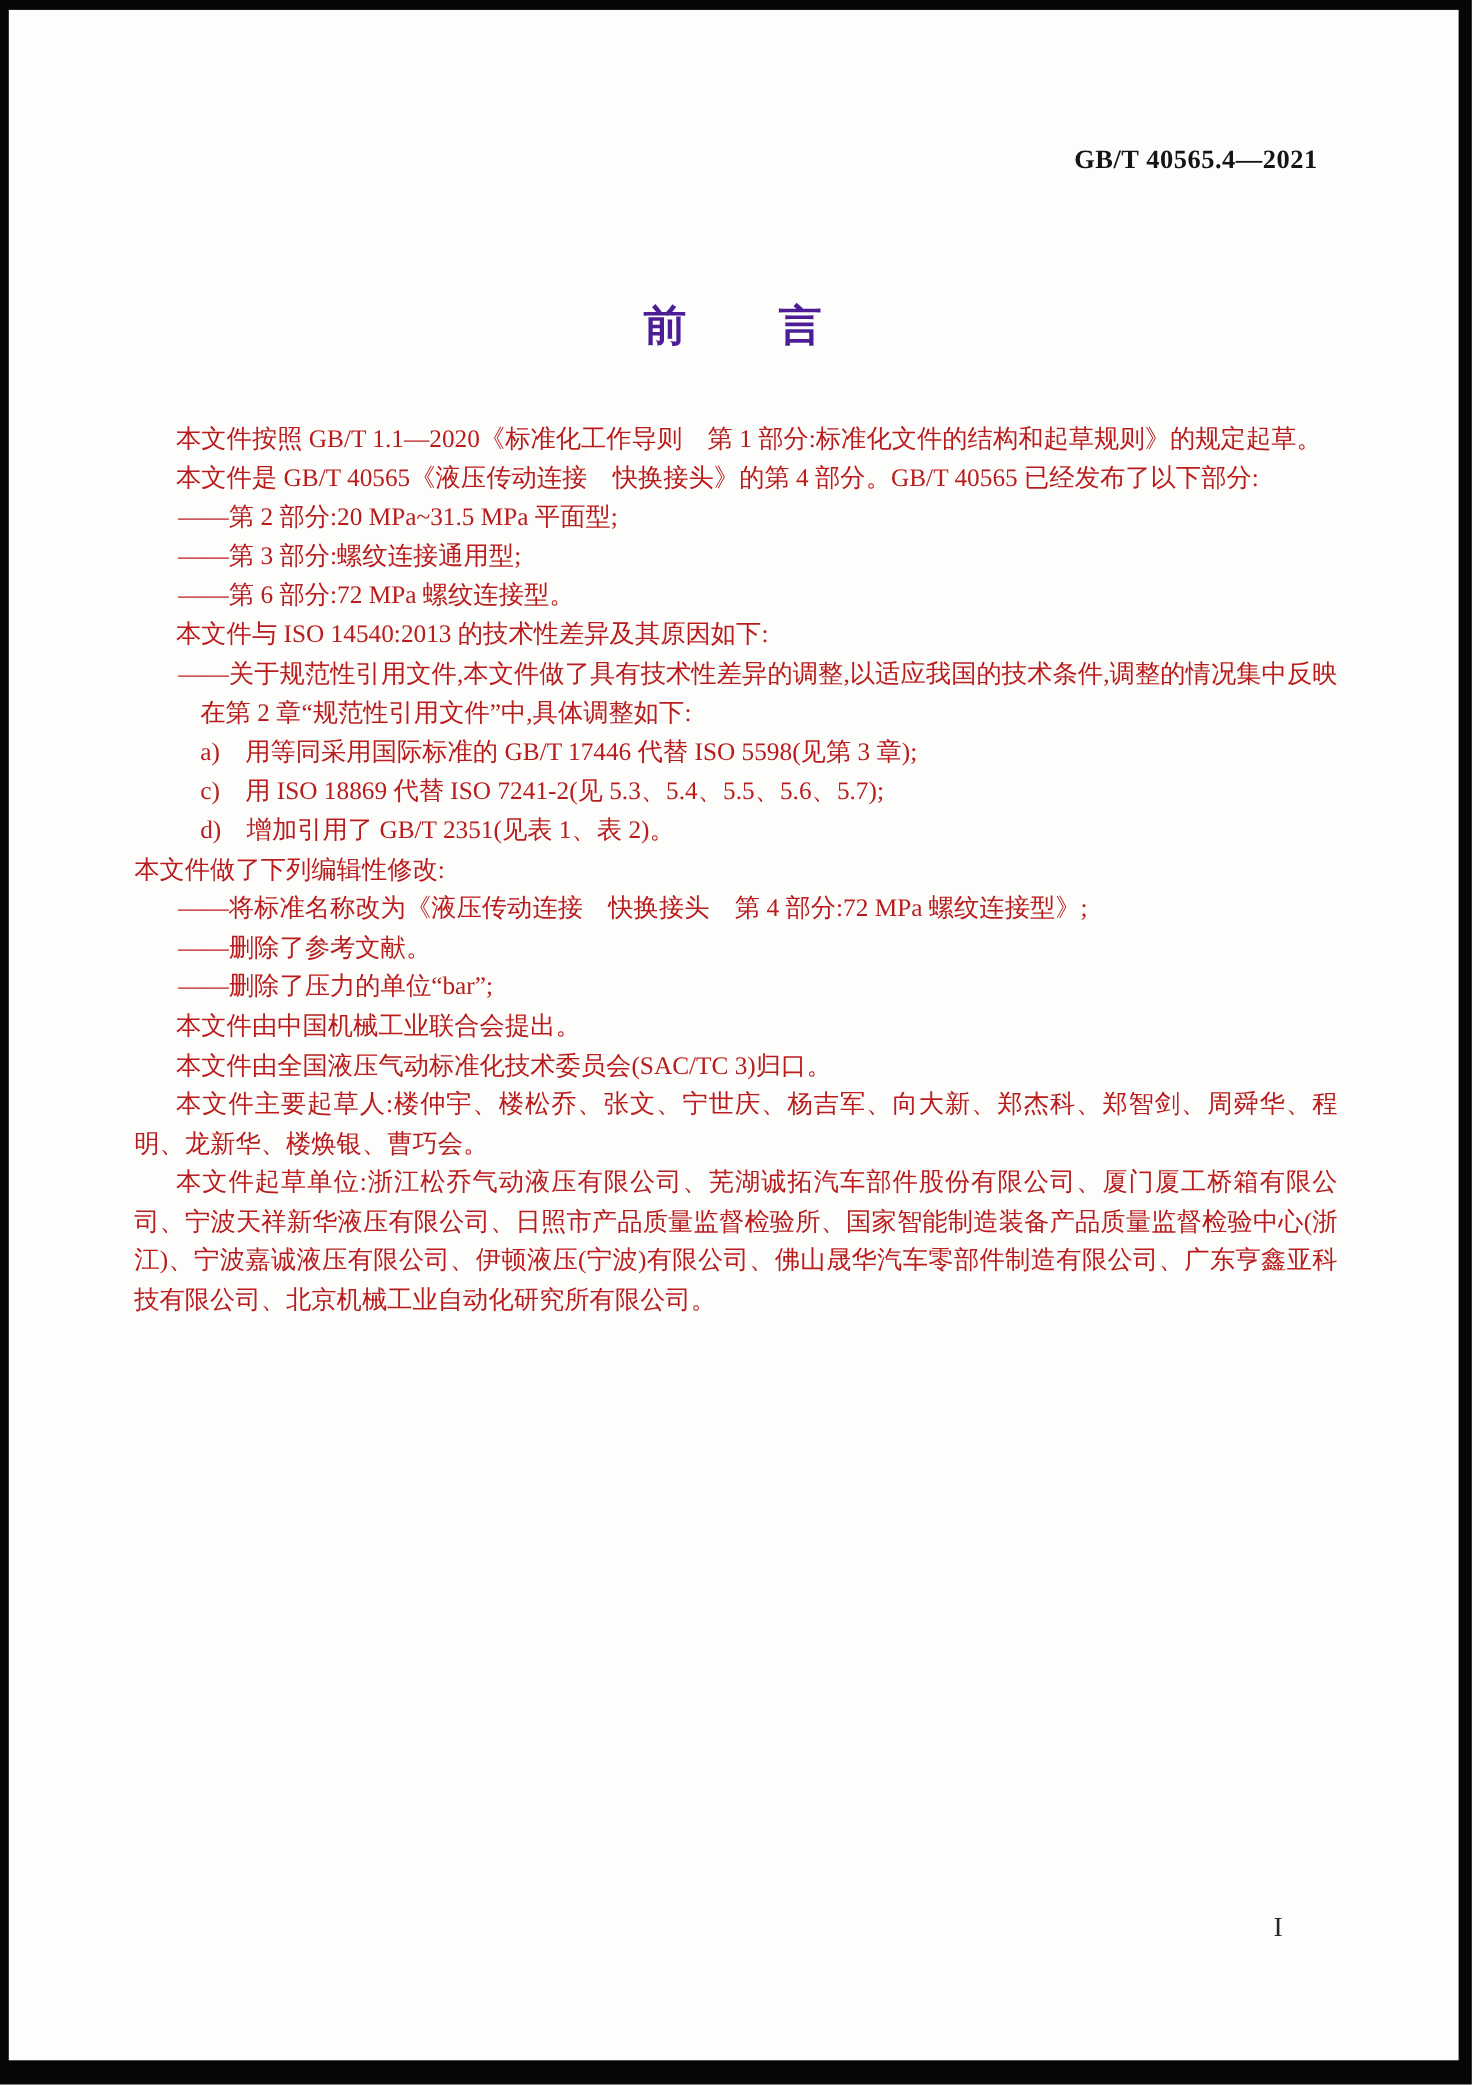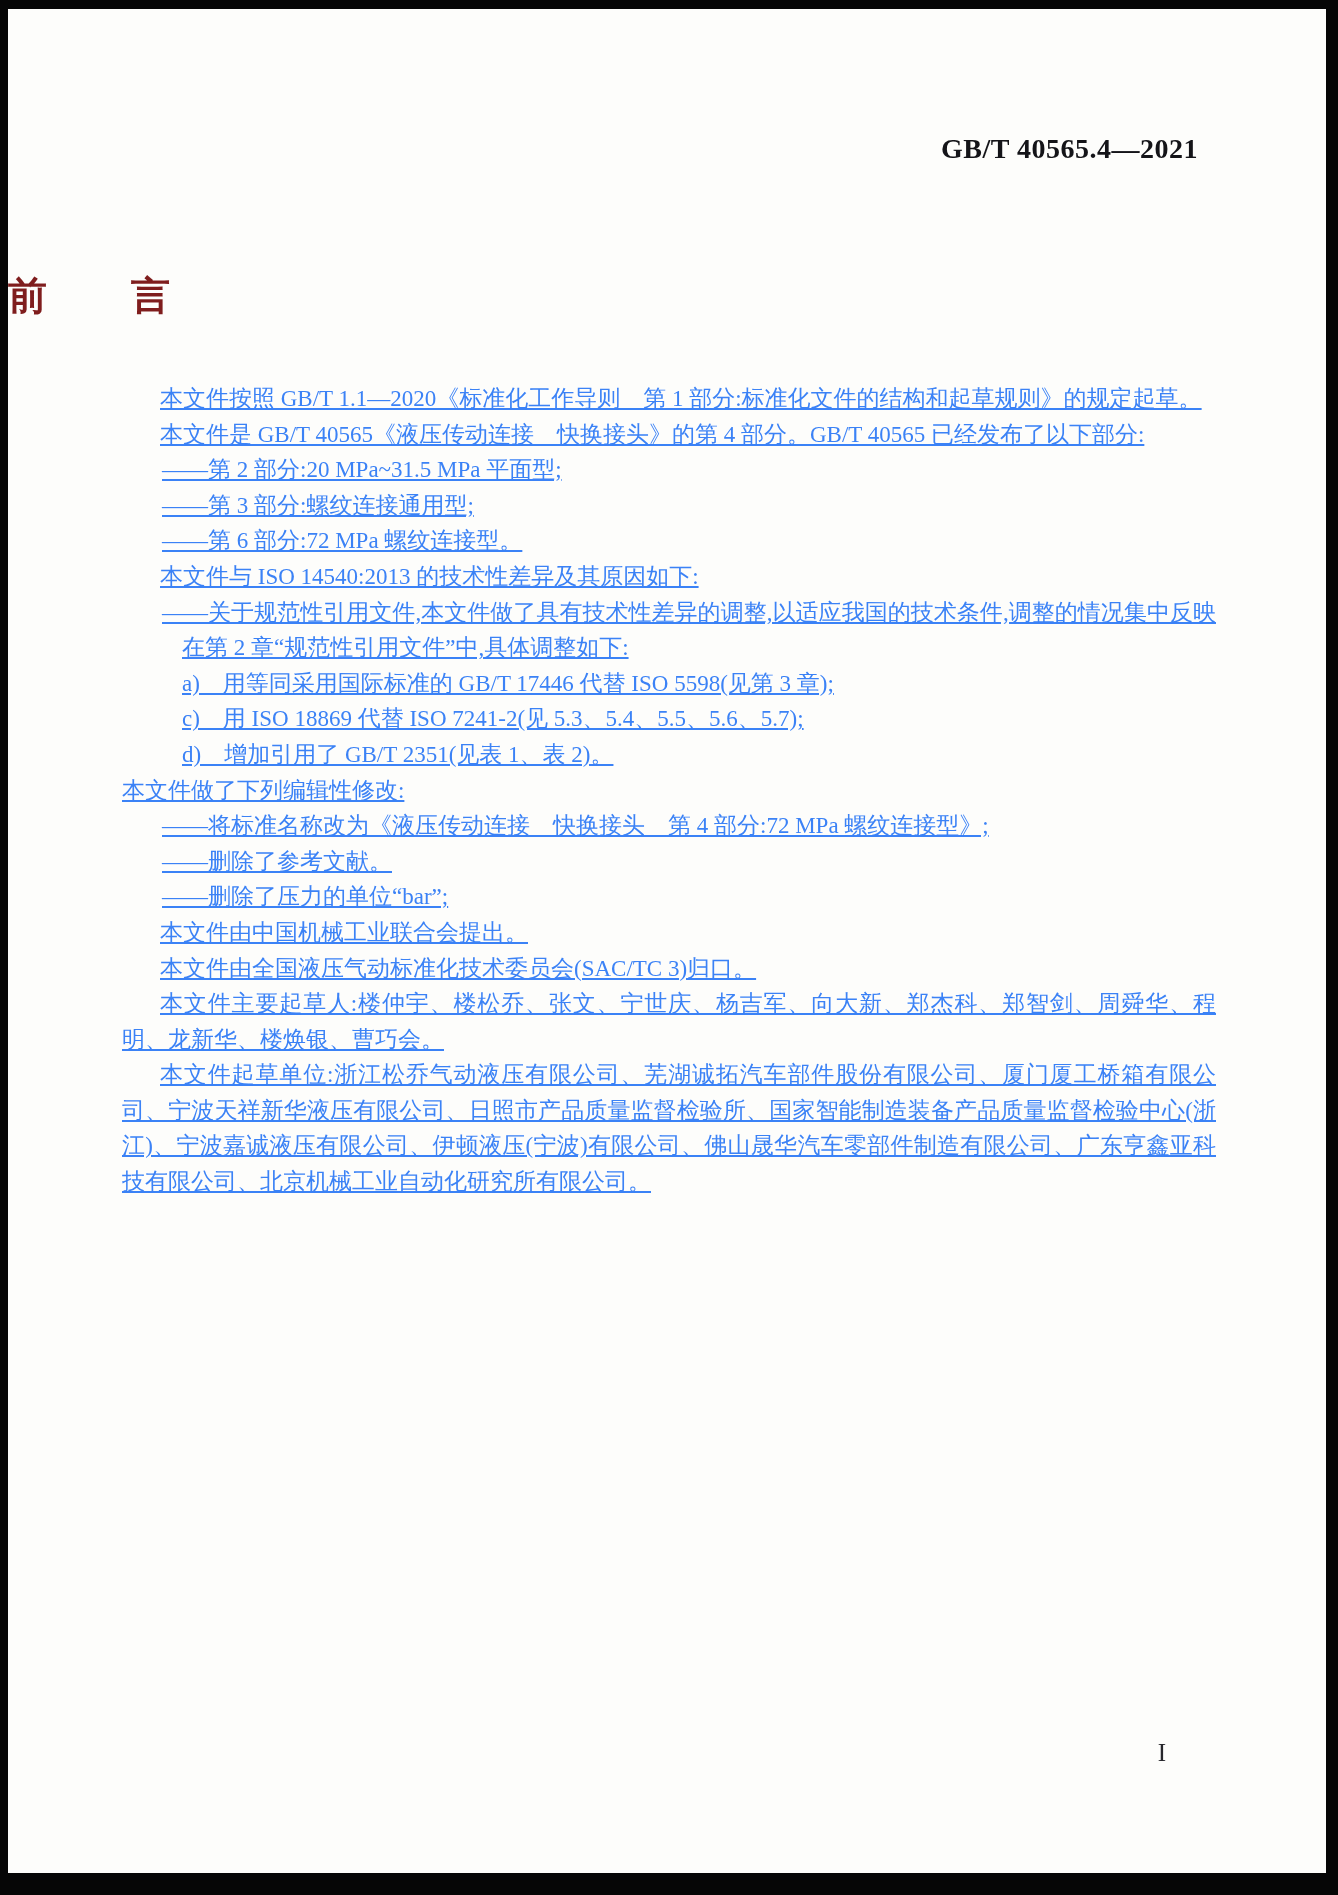--- a/index.html
+++ b/index.html
@@ -18,47 +18,46 @@
     height: 1864px;
     background: #fdfdfb;
     overflow: hidden;
   }
   .doc-code {
     position: absolute;
     top: 124px;
     right: 128px;
     font-family: "Liberation Serif", "DejaVu Serif", serif;
     font-weight: 700;
-    font-size: 28px;
+    font-size: 24px;
     letter-spacing: 0.5px;
     color: #141418;
     white-space: nowrap;
   }
   .doc-title {
     position: absolute;
     top: 260px;
     left: 0;
     width: 100%;
     margin: 0;
-    text-align: left;
+    text-align: center;
     font-family: "Liberation Sans", "DejaVu Sans", sans-serif;
     font-weight: 700;
     font-size: 39px;
     letter-spacing: 2px;
-    color: #7f1d1d;
+    color: #4c1d95;
   }
   .body-text {
     position: absolute;
     left: 114px;
     top: 372px;
     width: 1094px;
     font-size: 23px;
     line-height: 35.6px;
-    color: #3b82f6;
-    text-decoration: underline;
+    color: #b91c1c;
   }
   .para {
     margin: 0;
     text-align: justify;
   }
   .para.indent   { text-indent: 38px; }
   .para.flush    { text-indent: 0; }
   .para.dash     { text-indent: 40px; }
   .para.dash-hang{ padding-left: 60px; text-indent: -20px; }
   .para.letter   { padding-left: 60px; text-indent: 0; }

